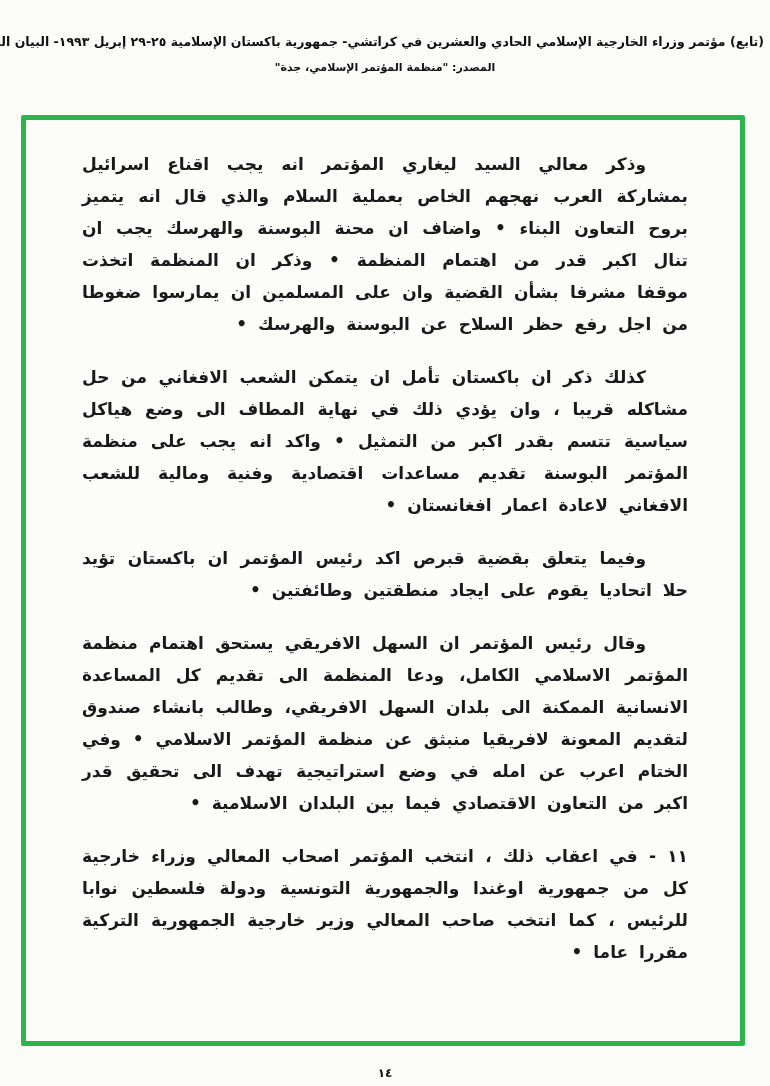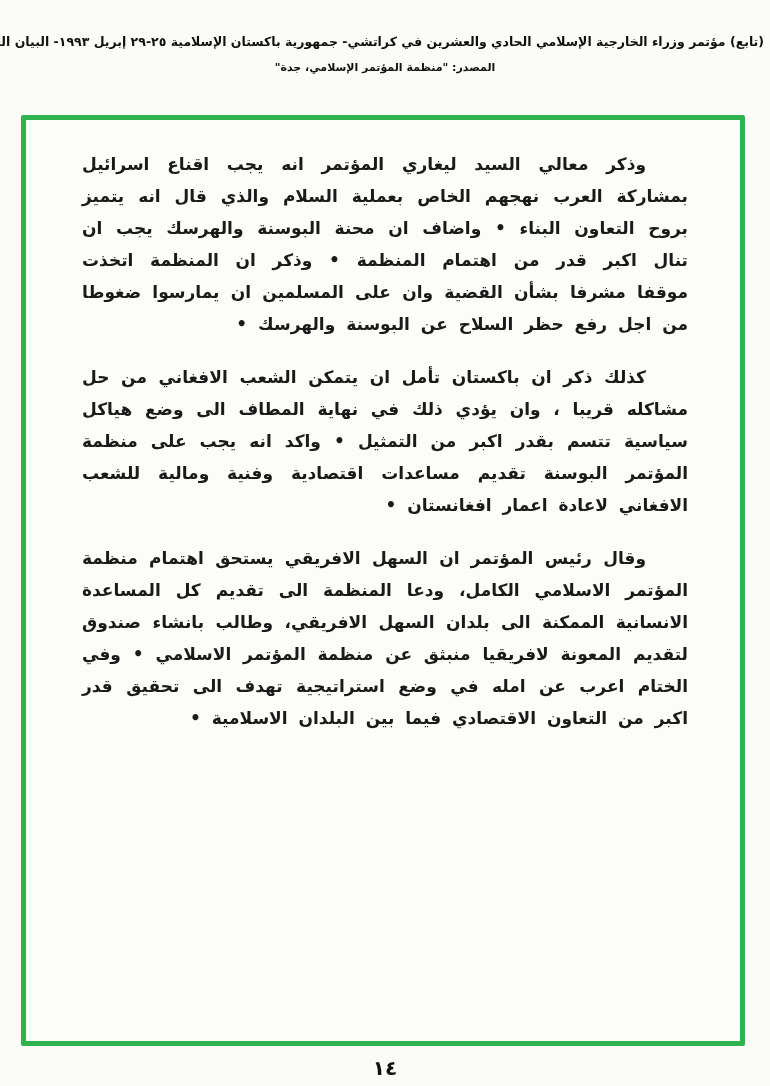--- a/index.html
+++ b/index.html
@@ -62,39 +62,41 @@
   }
   .doc-content p.no-indent {
     text-indent: 0;
   }
   .page-number {
     position: absolute;
     bottom: 6px;
     left: 0;
     width: 100%;
     text-align: center;
-    font-size: 20px;
+    font-size: 12px;
     font-weight: 700;
     direction: rtl;
     color: #111;
   }
 </style>
 </head>
 <body>
 
 <div class="page">
 
   <div class="header">
     <div class="header-line1">(تابع) مؤتمر وزراء الخارجية الإسلامي الحادي والعشرين في كراتشي- جمهورية باكستان الإسلامية ٢٥-٢٩ إبريل ١٩٩٣- البيان الختامي</div>
     <div class="header-line2">المصدر: "منظمة المؤتمر الإسلامي، جدة"</div>
   </div>
 
   <div class="doc-frame" style="border-color: rgb(46, 179, 78);">
     <div class="doc-content">
         <p>وذكر معالي السيد ليغاري المؤتمر انه يجب اقناع اسرائيل بمشاركة العرب نهجهم الخاص بعملية السلام والذي قال انه يتميز بروح التعاون البناء • واضاف ان محنة البوسنة والهرسك يجب ان تنال اكبر قدر من اهتمام المنظمة • وذكر ان المنظمة اتخذت موقفا مشرفا بشأن القضية وان على المسلمين ان يمارسوا ضغوطا من اجل رفع حظر السلاح عن البوسنة والهرسك •</p>
         <p>كذلك ذكر ان باكستان تأمل ان يتمكن الشعب الافغاني من حل مشاكله قريبا ، وان يؤدي ذلك في نهاية المطاف الى وضع هياكل سياسية تتسم بقدر اكبر من التمثيل • واكد انه يجب على منظمة المؤتمر البوسنة تقديم مساعدات اقتصادية وفنية ومالية للشعب الافغاني لاعادة اعمار افغانستان •</p>
+        <p>وفيما يتعلق بقضية قبرص اكد رئيس المؤتمر ان باكستان تؤيد حلا اتحاديا يقوم على ايجاد منطقتين وطائفتين •</p>
         <p>وقال رئيس المؤتمر ان السهل الافريقي يستحق اهتمام منظمة المؤتمر الاسلامي الكامل، ودعا المنظمة الى تقديم كل المساعدة الانسانية الممكنة الى بلدان السهل الافريقي، وطالب بانشاء صندوق لتقديم المعونة لافريقيا منبثق عن منظمة المؤتمر الاسلامي • وفي الختام اعرب عن امله في وضع استراتيجية تهدف الى تحقيق قدر اكبر من التعاون الاقتصادي فيما بين البلدان الاسلامية •</p>
+        <p class="no-indent">١١ - في اعقاب ذلك ، انتخب المؤتمر اصحاب المعالي وزراء خارجية كل من جمهورية اوغندا والجمهورية التونسية ودولة فلسطين نوابا للرئيس ، كما انتخب صاحب المعالي وزير خارجية الجمهورية التركية مقررا عاما •</p>
       </div>
   </div>
 
   <div class="page-number">١٤</div>
 
 </div>
 
 </body></html>

